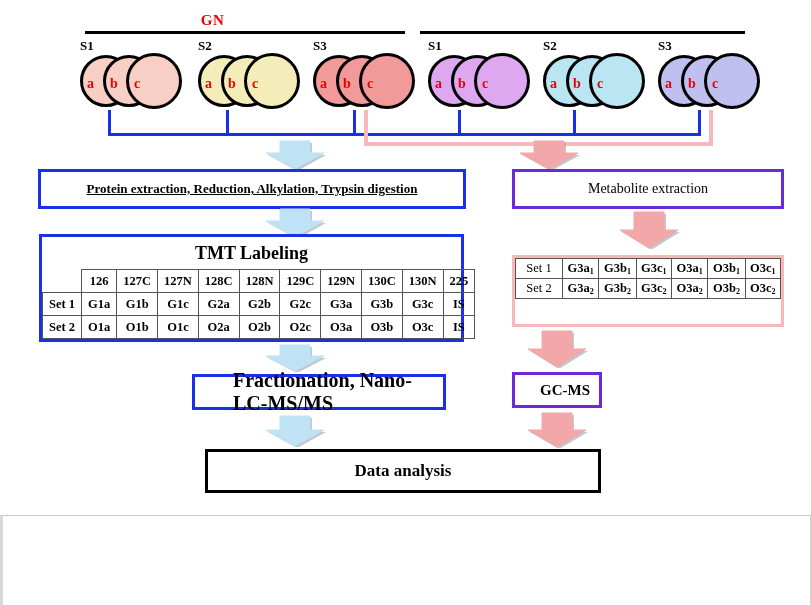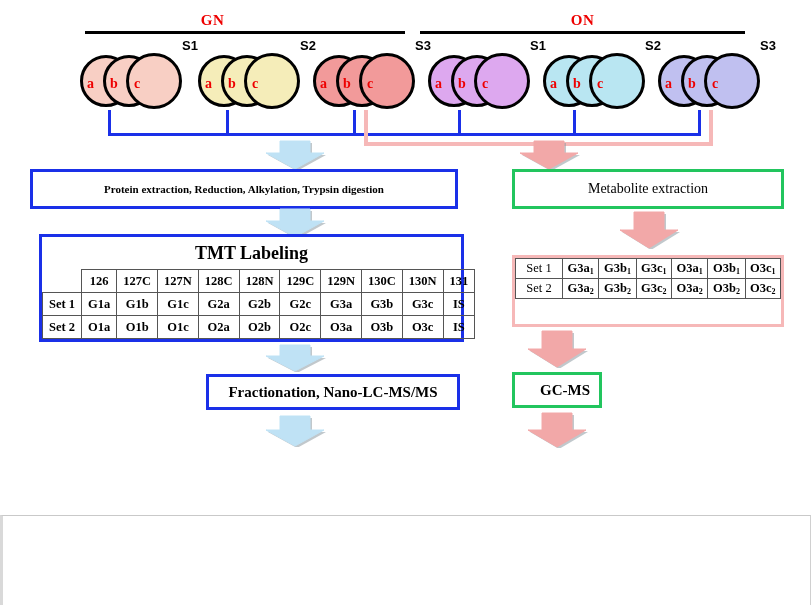--- a/index.html
+++ b/index.html
@@ -12,22 +12,22 @@
   
   .grp-label{
     position:absolute;font-family:"Liberation Serif",serif;font-weight:bold;
     font-size:15px;color:#ee0000;text-align:center;letter-spacing:.5px;
   }
   .grp-rule{position:absolute;height:3px;background:#000;}
 
   
   .sample{position:absolute;width:118px;height:60px;}
   .s-label{
-    position:absolute;top:-17px;left:0;width:100%;text-align:right;
-    font-weight:bold;font-size:13px;font-family:Liberation Sans, sans-serif;
+    position:absolute;top:-17px;left:0;width:100%;text-align:left;
+    font-weight:bold;font-size:13px;font-family:Liberation Serif, serif;
   }
   .circ{
     position:absolute;top:0;border:3px solid #000;border-radius:50%;
     box-sizing:border-box;
   }
   .circ.a{left:0;width:52px;height:52px;z-index:1;}
   .circ.b{left:23px;width:52px;height:52px;z-index:2;}
   .circ.c{left:46px;width:56px;height:56px;top:-2px;z-index:3;}
   .circ-t{
     position:absolute;font-weight:bold;font-size:14px;color:#ee0000;
@@ -43,21 +43,21 @@
   .arrow{position:absolute;}
   .arrow svg{display:block;}
 
   
   .box{
     position:absolute;box-sizing:border-box;background:#fff;
     display:flex;align-items:center;justify-content:center;
     font-weight:bold;font-family:"Liberation Serif",serif;
   }
   .box.blue{border:3px solid #1a30e8;}
-  .box.pink{border:3px solid #22c55e;}
+  .box.pink{border:3px solid #6d28d9;}
   .box.black{border:3px solid #000;}
 
   
   .panel{position:absolute;box-sizing:border-box;background:#fff;}
   .panel.blue{border:3px solid #1a30e8;}
   .panel.pink{border:3px solid #f6b8b8;}
   .panel-title{
     text-align:center;font-weight:bold;font-family:"Liberation Serif",serif;
   }
   table.grid{border-collapse:collapse;width:100%;}
@@ -79,21 +79,20 @@
   }
 </style>
 </head>
 <body>
 
 <div id="stage">
 
   <div class="grp-label" style="left:70px;top:12px;width:285px;">GN</div>
   <div class="grp-rule" style="left:85px;top:31px;width:320px;"></div>
 
-  <div class="grp-label" style="left:440px;top:12px;width:285px;">ON</div>
   <div class="grp-rule" style="left:420px;top:31px;width:325px;"></div>
 
   <div class="sample" style="left:80px;top:55px;">
     <div class="s-label">S1</div>
     <div class="circ a" style="background:#f8cfc4;"></div>
     <div class="circ b" style="background:#f8cfc4;"></div>
     <div class="circ c" style="background:#f8cfc4;"></div>
     <div class="circ-t t-a">a</div>
     <div class="circ-t t-b">b</div>
     <div class="circ-t t-c">c</div>
@@ -167,21 +166,21 @@
       <polygon points="16,1 46,1 46,13 60,13 31,29 2,13 16,13" fill="#bfe2f5" stroke="#bfe2f5" stroke-width="1"></polygon>
     </svg>
   </div>
   <div class="arrow" style="left:518px;top:140px;">
     <svg width="62" height="30" viewBox="0 0 62 30">
       <polygon points="16,1 46,1 46,13 60,13 31,29 2,13 16,13" fill="#8e9aa3" opacity=".55" transform="translate(2,2)"></polygon>
       <polygon points="16,1 46,1 46,13 60,13 31,29 2,13 16,13" fill="#f2a8a8" stroke="#f2a8a8" stroke-width="1"></polygon>
     </svg>
   </div>
 
-  <div class="box blue" style="left:30px;top:169px;width:428px;height:40px;font-size:11px;">Protein extraction, Reduction, Alkylation, Trypsin digestion</div>
+  <div class="box blue" style="left:38px;top:169px;width:428px;height:40px;font-size:13px;text-decoration:underline;">Protein extraction, Reduction, Alkylation, Trypsin digestion</div>
 
   <div class="box pink" style="left:512px;top:169px;width:272px;height:40px;font-size:14px;font-weight:normal;">Metabolite extraction</div>
 
   <div class="arrow" style="left:264px;top:208px;">
     <svg width="62" height="30" viewBox="0 0 62 30">
       <polygon points="16,1 46,1 46,13 60,13 31,29 2,13 16,13" fill="#8e9aa3" opacity=".55" transform="translate(2,2)"></polygon>
       <polygon points="16,1 46,1 46,13 60,13 31,29 2,13 16,13" fill="#bfe2f5" stroke="#bfe2f5" stroke-width="1"></polygon>
     </svg>
   </div>
   <div class="arrow" style="left:618px;top:211px;">
@@ -199,21 +198,21 @@
             <td class="blank" style="width: 52px;"></td>
             <td>126</td>
             <td>127C</td>
             <td>127N</td>
             <td>128C</td>
             <td>128N</td>
             <td>129C</td>
             <td>129N</td>
             <td>130C</td>
             <td>130N</td>
-            <td>131</td>
+            <td>225</td>
           </tr>
           <tr>
             <td>Set 1</td>
             <td>G1a</td>
             <td>G1b</td>
             <td>G1c</td>
             <td>G2a</td>
             <td>G2b</td>
             <td>G2c</td>
             <td>G3a</td>
@@ -269,32 +268,33 @@
       <polygon points="16,1 46,1 46,12 60,12 31,27 2,12 16,12" fill="#bfe2f5" stroke="#bfe2f5" stroke-width="1"></polygon>
     </svg>
   </div>
   <div class="arrow" style="left:526px;top:330px;">
     <svg width="62" height="38" viewBox="0 0 62 38">
       <polygon points="16,1 46,1 46,19 60,19 31,37 2,19 16,19" fill="#8e9aa3" opacity=".55" transform="translate(2,2)"></polygon>
       <polygon points="16,1 46,1 46,19 60,19 31,37 2,19 16,19" fill="#f2a8a8" stroke="#f2a8a8" stroke-width="1"></polygon>
     </svg>
   </div>
 
-  <div class="box blue" style="left:206px;top:374px;width:254px;height:36px;font-size:15px;">Fractionation, Nano-LC-MS/MS</div>
+  <div class="box blue" style="left:192px;top:374px;width:254px;height:36px;font-size:20px;padding-left:38px;">Fractionation, Nano-LC-MS/MS</div>
 
   <div class="box pink" style="left:512px;top:372px;width:90px;height:36px;font-size:15px;padding-left:16px;">GC-MS</div>
 
   <div class="arrow" style="left:264px;top:415px;">
     <svg width="62" height="32" viewBox="0 0 62 32">
       <polygon points="16,1 46,1 46,15 60,15 31,31 2,15 16,15" fill="#8e9aa3" opacity=".55" transform="translate(2,2)"></polygon>
       <polygon points="16,1 46,1 46,15 60,15 31,31 2,15 16,15" fill="#bfe2f5" stroke="#bfe2f5" stroke-width="1"></polygon>
     </svg>
   </div>
   <div class="arrow" style="left:526px;top:412px;">
     <svg width="62" height="36" viewBox="0 0 62 36">
       <polygon points="16,1 46,1 46,18 60,18 31,35 2,18 16,18" fill="#8e9aa3" opacity=".55" transform="translate(2,2)"></polygon>
       <polygon points="16,1 46,1 46,18 60,18 31,35 2,18 16,18" fill="#f2a8a8" stroke="#f2a8a8" stroke-width="1"></polygon>
     </svg>
   </div>
 
+  <div class="box black" style="left:205px;top:449px;width:396px;height:44px;font-size:17px;">Data analysis</div>
 
   <div class="bottom-panel"></div>
 </div>
 
 </body></html>

